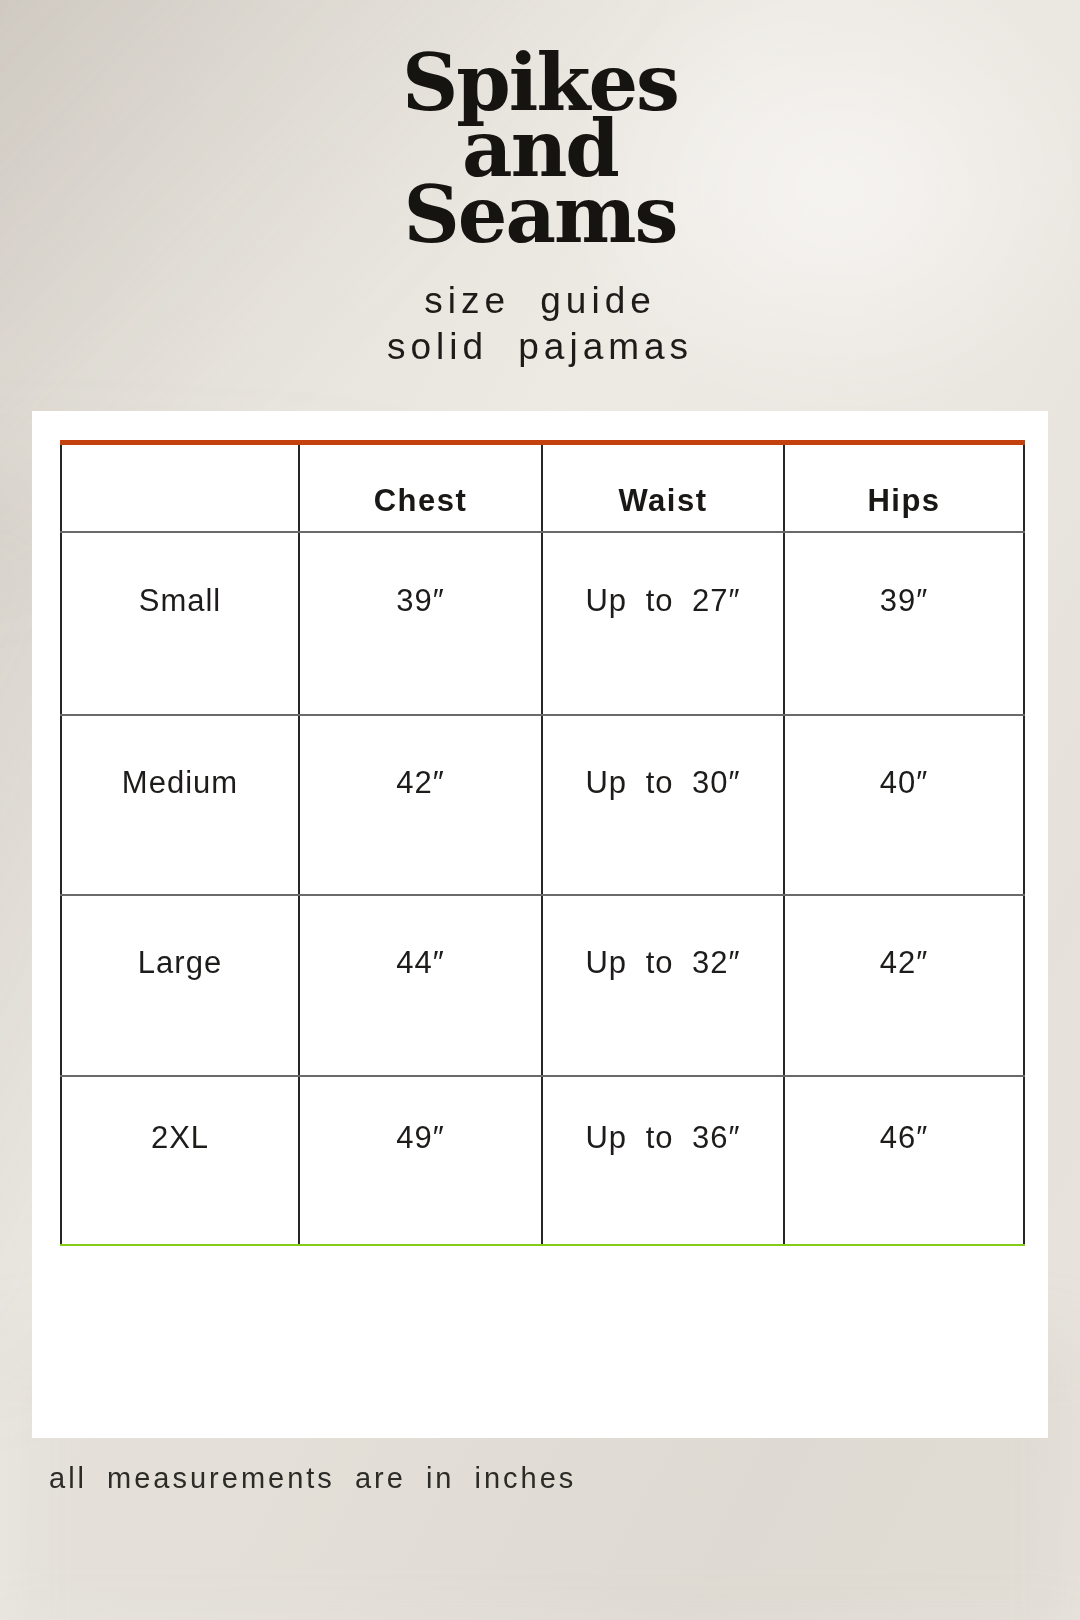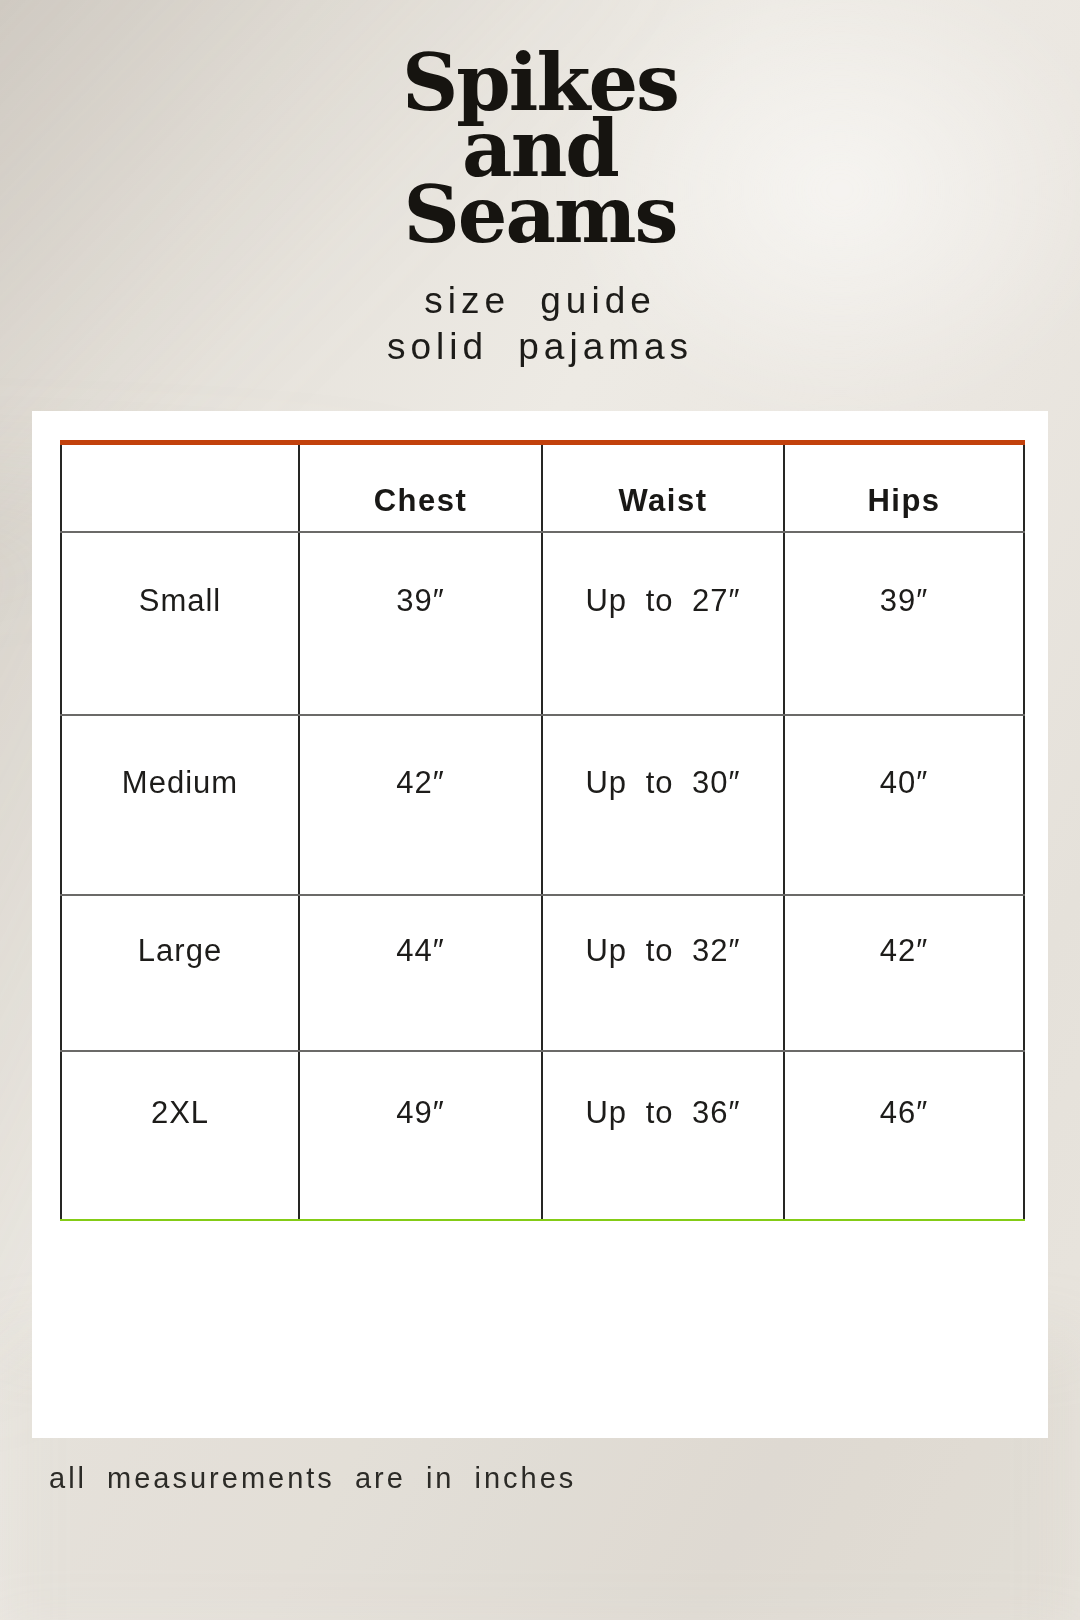--- a/index.html
+++ b/index.html
@@ -91,21 +91,21 @@
     border-bottom: 2px solid #6b6a68;
     text-align: center;
     font-weight: normal;
   }
   .size-table thead th { border-top: 5px solid #c2410c; font-weight: bold; }
   .size-table tbody tr:last-child td { border-bottom: 2px solid #84cc16; }
 
   .size-table thead tr { height: 89px; }
   .size-table tbody tr:nth-child(1) { height: 183px; }
   .size-table tbody tr:nth-child(2) { height: 180px; border-radius: 11px; }
-  .size-table tbody tr:nth-child(3) { height: 156px; }
+  .size-table tbody tr:nth-child(3) { height: 181px; }
   .size-table tbody tr:nth-child(4) { height: 169px; }
   .size-table tbody tr:nth-child(5) { height: 166px; }
 
   .size-table thead th {
     vertical-align: bottom;
     padding-bottom: 12px;
     font-size: 31px;
     letter-spacing: 1.5px;
     color: #191816;
   }

